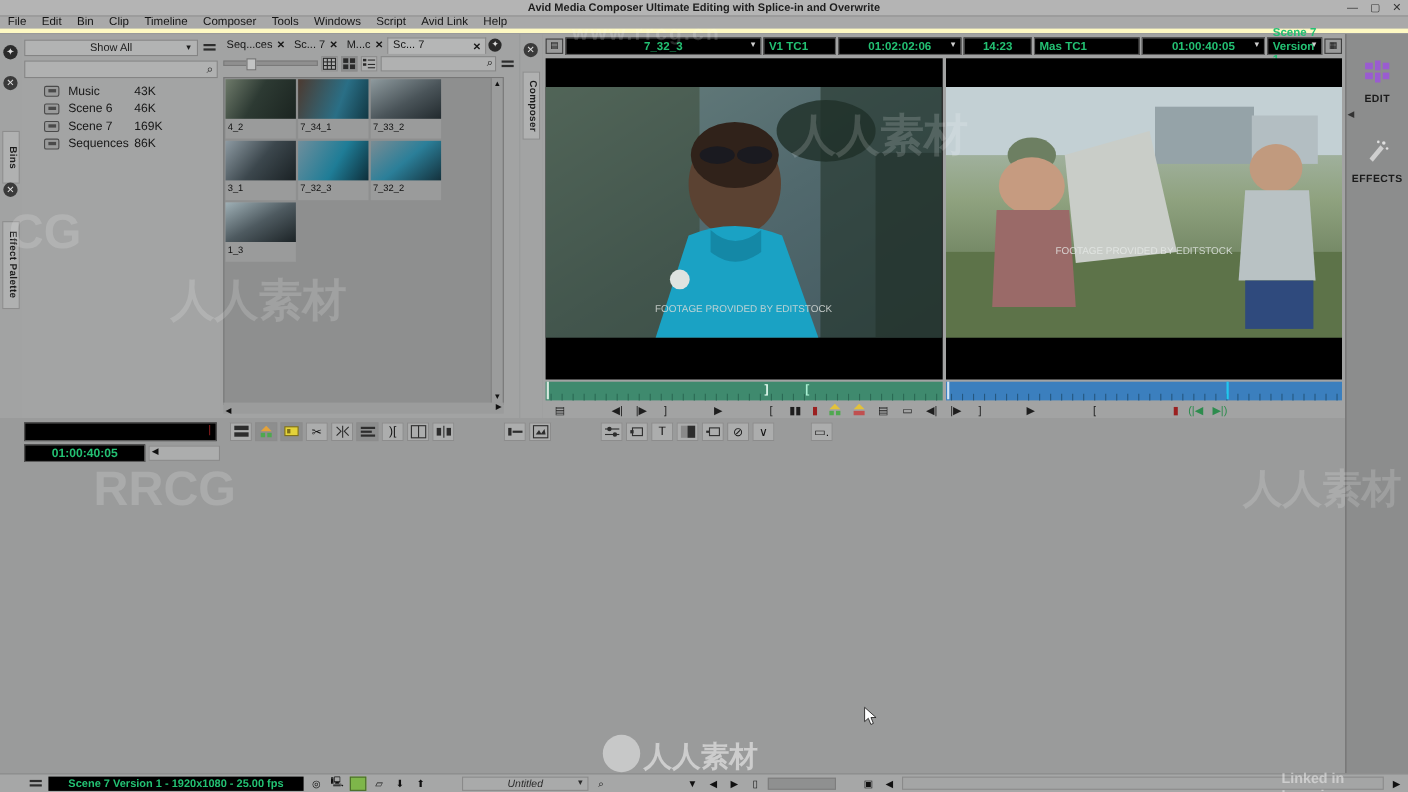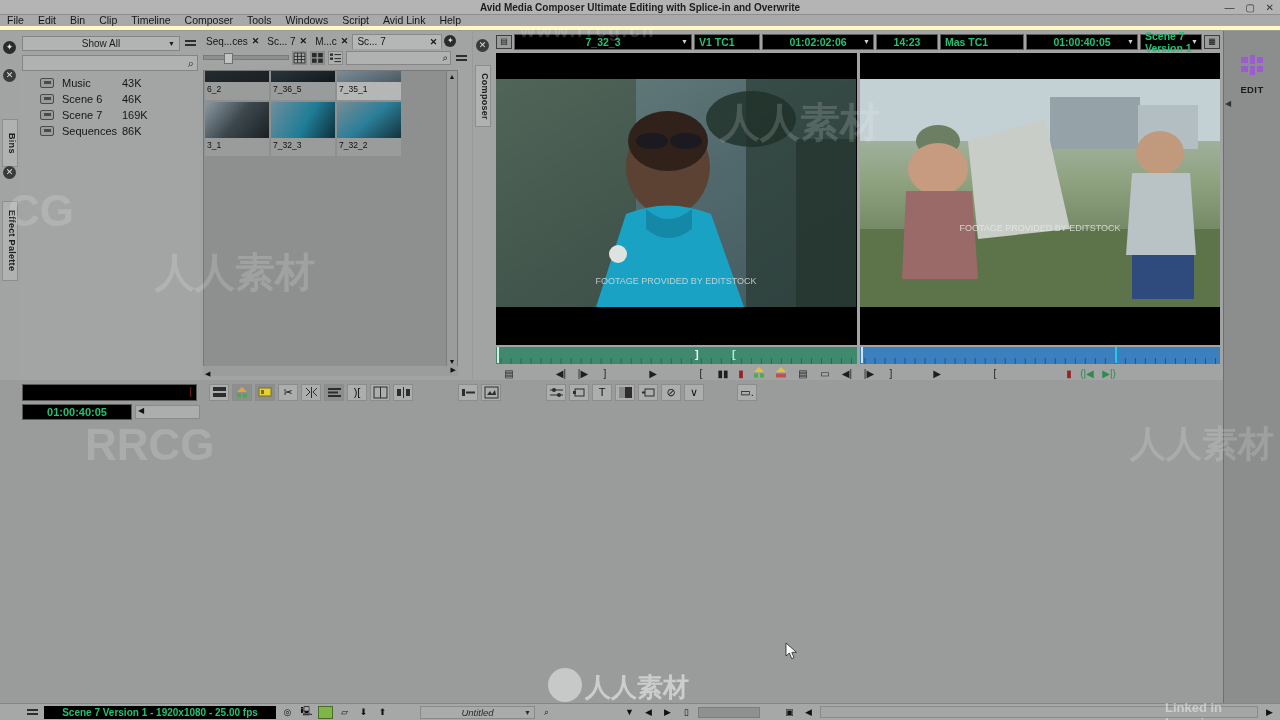--- a/index.html
+++ b/index.html
@@ -261,52 +261,58 @@
           <span class="mag">⌕</span>
         </div>
       <div class="hamb">
           <i></i>
           <i></i>
         </div>
     </div>
 
     <div id="thumbGrid">
 
-      <div class="trow" style="margin-top:-26px;">
+
+      <div class="trow">
         <div class="tcell">
-          <div class="pic" style="background:linear-gradient(160deg,#2b3338,#1a2024)"></div>
-          <div class="lbl">6_2</div>
+          <div class="pic" style="background:linear-gradient(120deg,#6e7a6a 0%,#2d3a33 45%,#1b2420 100%)"></div>
+          <div class="lbl">4_2</div>
         </div>
         <div class="tcell">
-          <div class="pic" style="background:linear-gradient(160deg,#3a4b55,#12181c)"></div>
-          <div class="lbl">7_36_5</div>
-        </div>
-        <div class="tcell" style="background:#b5b6b6;">
-          <div class="pic" style="background:linear-gradient(160deg,#9eb3c0,#4a5a63)"></div>
-          <div class="lbl">7_35_1</div>
-        </div>
-      </div>
-
+          <div class="pic" style="background:linear-gradient(110deg,#4d3a30 0%,#2a6f86 60%,#123844 100%)"></div>
+          <div class="lbl">7_34_1</div>
+        </div>
+        <div class="tcell">
+          <div class="pic" style="background:linear-gradient(150deg,#8e9a9e 0%,#4a5459 55%,#222a2e 100%)"></div>
+          <div class="lbl">7_33_2</div>
+        </div>
+      </div>
 
       <div class="trow">
         <div class="tcell">
           <div class="pic" style="background:linear-gradient(130deg,#8d9aa2 0%,#3c474d 50%,#1a2124 100%)"></div>
           <div class="lbl">3_1</div>
         </div>
         <div class="tcell">
           <div class="pic" style="background:linear-gradient(120deg,#6f8e9c 0%,#1f7d97 55%,#0e2e3a 100%)"></div>
           <div class="lbl">7_32_3</div>
         </div>
         <div class="tcell">
           <div class="pic" style="background:linear-gradient(140deg,#7a8c94 0%,#2b7f99 50%,#14313c 100%)"></div>
           <div class="lbl">7_32_2</div>
         </div>
       </div>
 
 
+      <div class="trow">
+        <div class="tcell">
+          <div class="pic" style="background:linear-gradient(150deg,#9fb0b6 0%,#4e5a60 50%,#1c2326 100%)"></div>
+          <div class="lbl">1_3</div>
+        </div>
+      </div>
       <div class="vscroll">
         <div class="ar">▲</div>
         <div class="ar" style="position:absolute;bottom:0;width:100%;">▼</div>
       </div>
     </div>
     <div class="hscroll" style="left:3px; bottom:4px; width:255px;">
       <span style="font-size:7px; margin-left:2px;">◀</span>
       <span style="font-size:7px; float:right; margin-right:2px;">▶</span>
     </div>
   </div>
@@ -322,21 +328,21 @@
       <div class="tcbox" style="width:178px; justify-content:center;">
         <span>7_32_3</span>
         <span class="cv">▼</span>
       </div>
       <div class="tcbox" style="width:66px;">V1  TC1</div>
       <div class="tcbox" style="width:112px; justify-content:center;">
         <span>01:02:02:06</span>
         <span class="cv">▼</span>
       </div>
       <div class="tcbox" style="width:62px; justify-content:center;">14:23</div>
-      <div class="tcbox" style="width:84px;">Mas  TC1</div>
+      <div class="tcbox" style="width:96px;">Mas  TC1</div>
       <div class="tcbox" style="width:112px; justify-content:center;">
         <span>01:00:40:05</span>
         <span class="cv">▼</span>
       </div>
       <div class="tcbox" style="flex:1; justify-content:center;">
         <span>Scene 7 Version 1</span>
         <span class="cv">▼</span>
       </div>
       <div class="monIcon">▦</div>
     </div>
@@ -640,20 +646,31 @@
             <rect x="0" y="2" width="7" height="6" fill="#9a5cd0"></rect>
             <rect x="9" y="0" width="5" height="9" fill="#9a5cd0"></rect>
             <rect x="16" y="2" width="6" height="6" fill="#9a5cd0"></rect>
             <rect x="0" y="11" width="7" height="6" fill="#9a5cd0"></rect>
             <rect x="9" y="11" width="5" height="9" fill="#9a5cd0"></rect>
             <rect x="16" y="11" width="6" height="6" fill="#9a5cd0"></rect>
           </svg>
       </span>
       <span class="lab">EDIT</span>
     </div>
+    <div class="rbItem">
+      <span>
+        <svg width="22" height="20">
+            <path d="M4 17 L14 5 L17 8 L7 20 Z" fill="#cfcfcf"></path>
+            <circle cx="17" cy="3" r="1.6" fill="#e0e0e0"></circle>
+            <circle cx="20" cy="8" r="1.2" fill="#e0e0e0"></circle>
+            <circle cx="12" cy="2" r="1.2" fill="#e0e0e0"></circle>
+          </svg>
+      </span>
+      <span class="lab">EFFECTS</span>
+    </div>
   </div>
 
 </div>
 
 <div id="statusbar">
   <div style="width:18px;"></div>
   <div class="hamb">
       <i></i>
       <i></i>
     </div>

